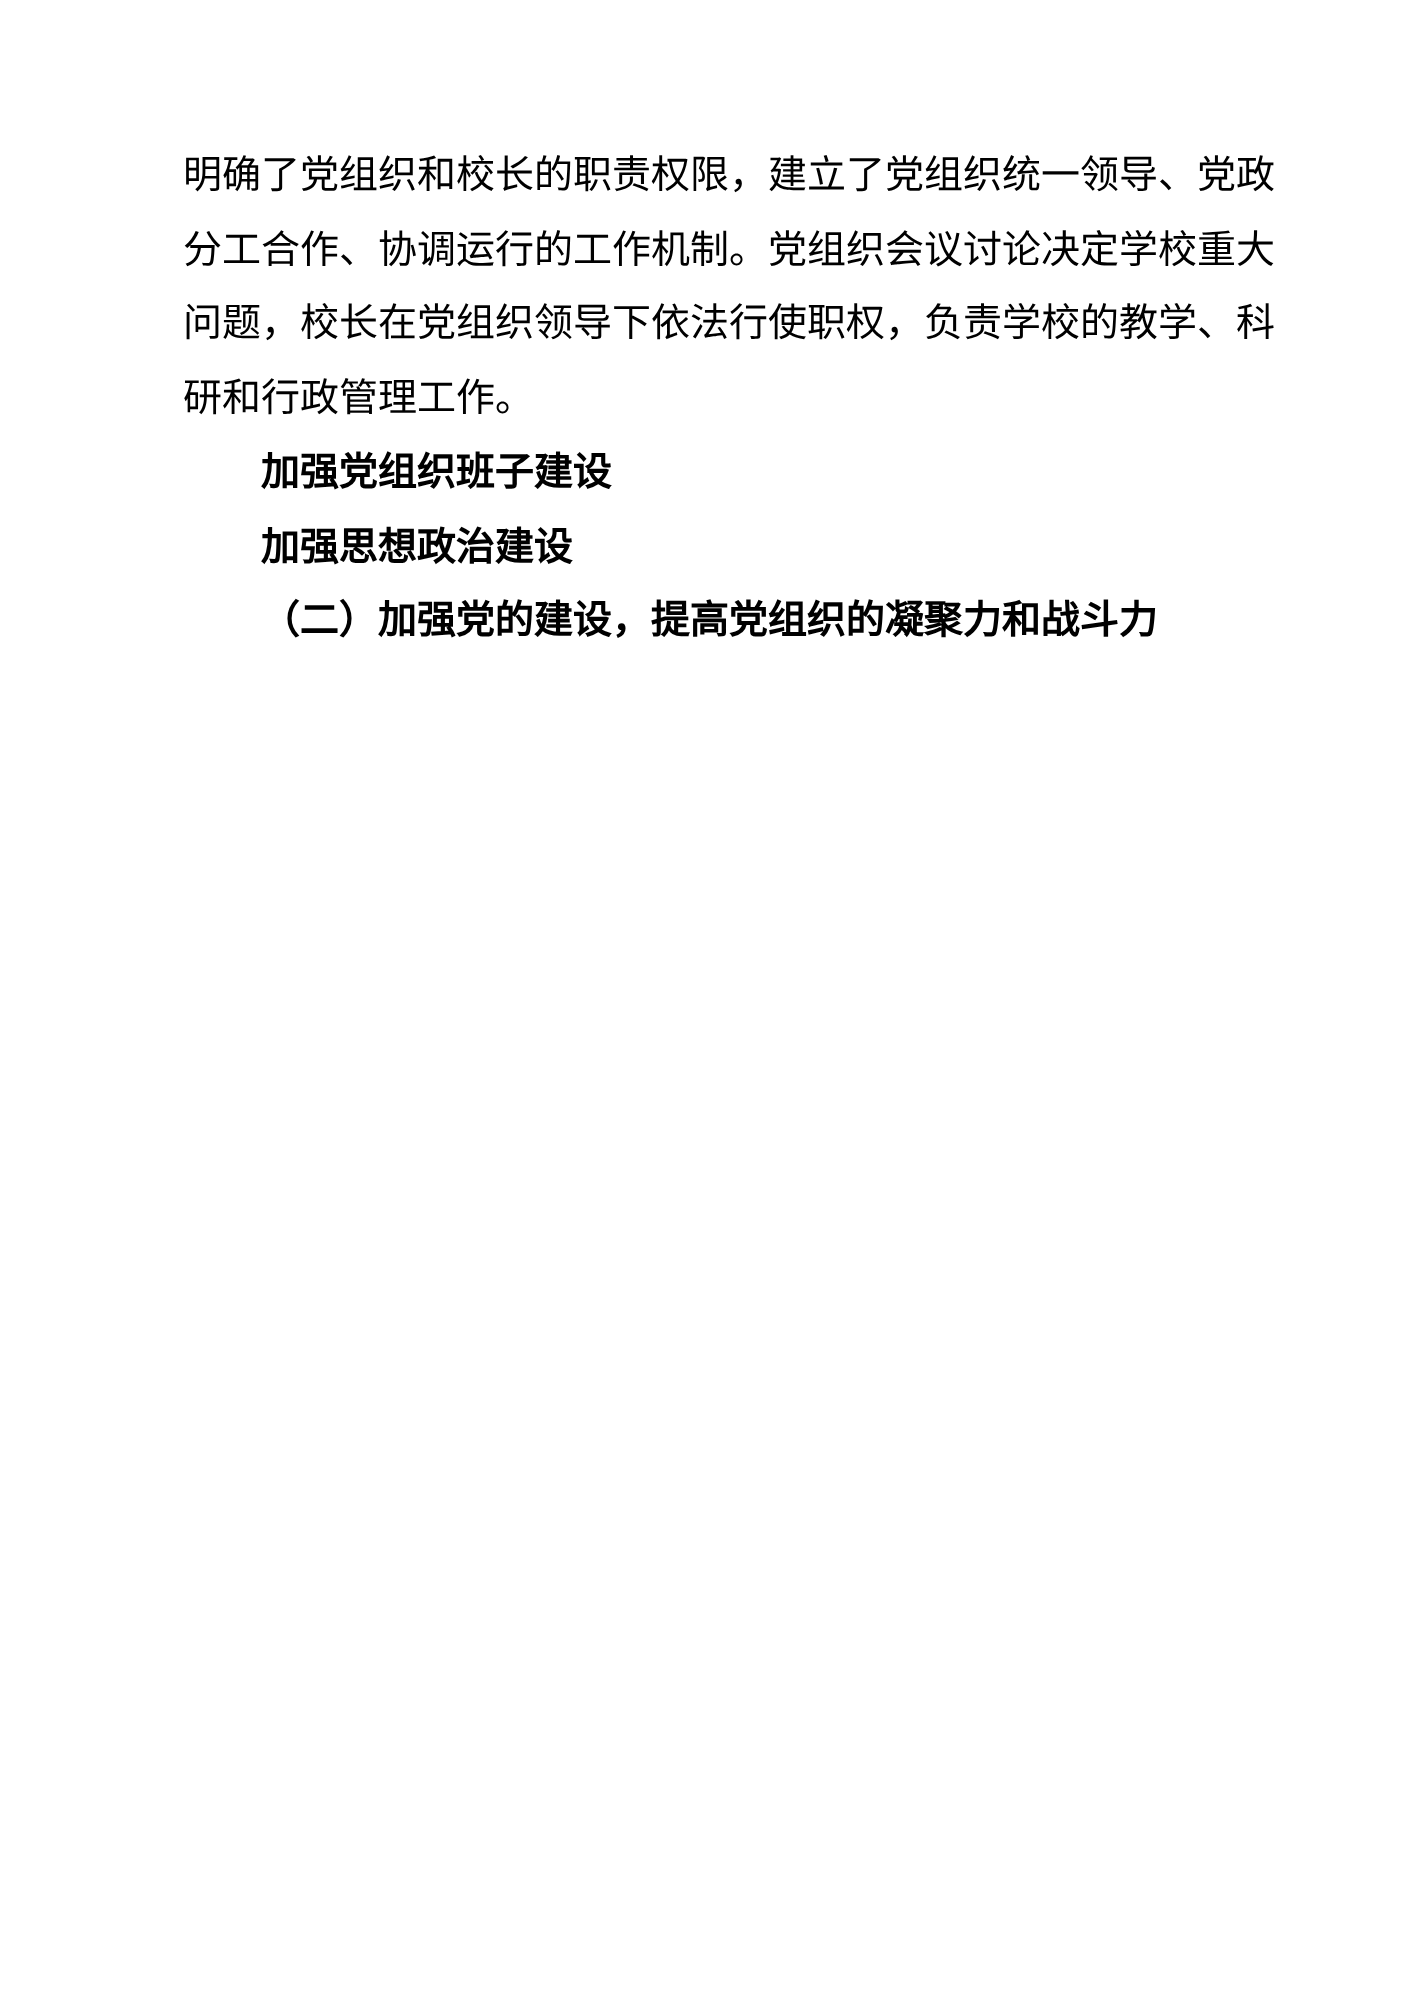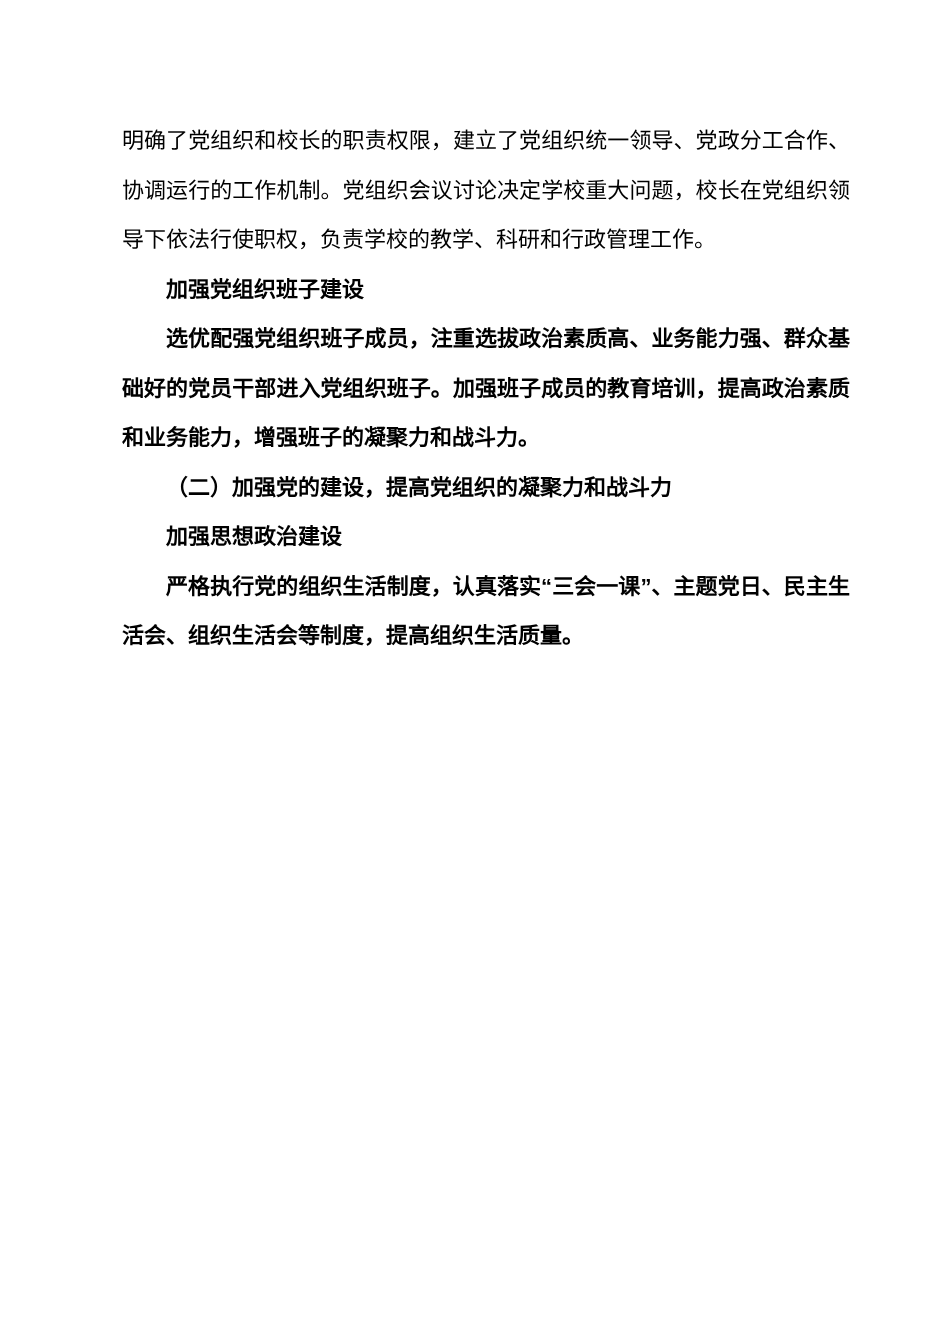--- a/index.html
+++ b/index.html
@@ -14,23 +14,23 @@
     background: #ffffff;
     overflow: hidden;
   }
   .doc-content {
     box-sizing: border-box;
     position: absolute;
     top: 0;
     left: 0;
     width: 950px;
     height: 1344px;
-    padding: 116px 100px 0 122px;
+    padding: 92px 100px 0 122px;
     font-family: "Liberation Sans", "DejaVu Sans", sans-serif;
-    font-size: 22px;
+    font-size: 26px;
     line-height: 49.5px;
     color: #000000;
     text-align: justify;
     text-justify: inter-ideograph;
     word-break: break-all;
   }
   .doc-content p {
     margin: 0;
     padding: 0;
   }
@@ -39,18 +39,16 @@
     font-weight: bold;
   }
 </style>
 </head>
 <body>
 
 <div class="page">
   <div class="doc-content">
     <p>明确了党组织和校长的职责权限，建立了党组织统一领导、党政分工合作、协调运行的工作机制。党组织会议讨论决定学校重大问题，校长在党组织领导下依法行使职权，负责学校的教学、科研和行政管理工作。</p>
     <p class="indent">加强党组织班子建设</p>
-    <p class="indent">选优配强党组织班子成员，注重选拔政治素质高、业务能力强、群众基础好的党员干部进入党组织班子。加强班子成员的教育培训，提高政治素质和业务能力，增强班子的凝聚力和战斗力。</p>
+    <p class="indent">加强思想政治建设</p>
     <p class="indent">（二）加强党的建设，提高党组织的凝聚力和战斗力</p>
-    <p class="indent">加强思想政治建设</p>
-    <p class="indent">严格执行党的组织生活制度，认真落实“三会一课”、主题党日、民主生活会、组织生活会等制度，提高组织生活质量。</p>
   </div>
 </div>
 
 </body></html>

